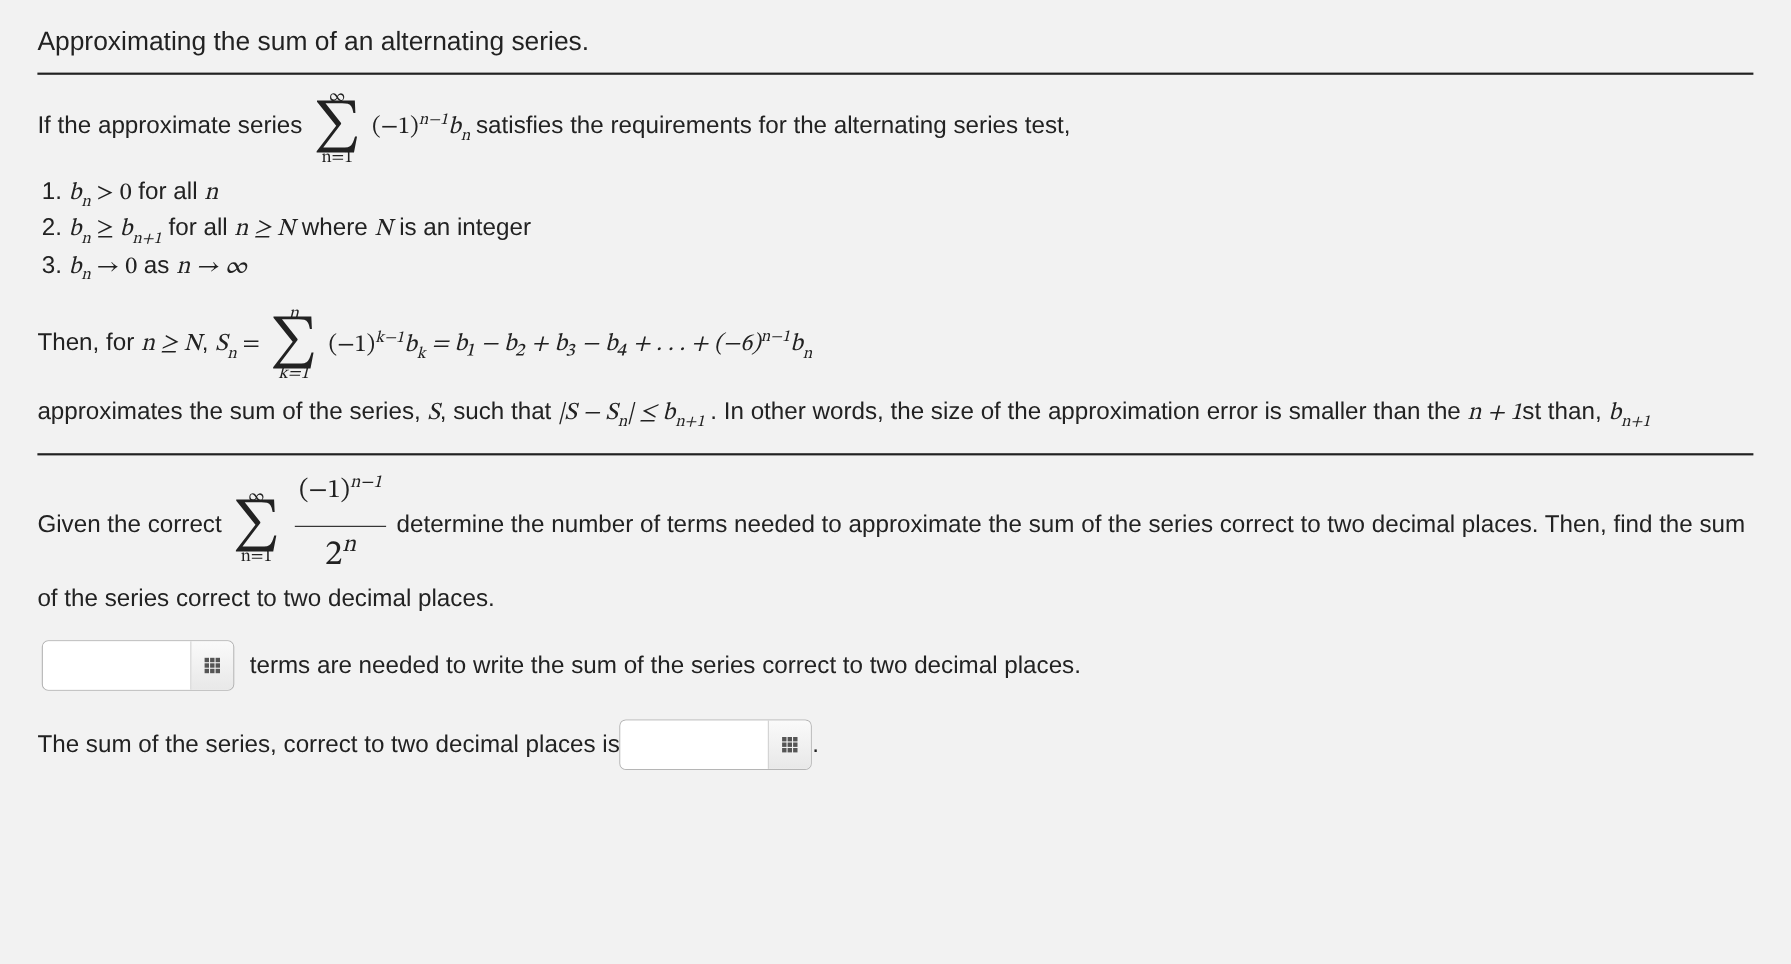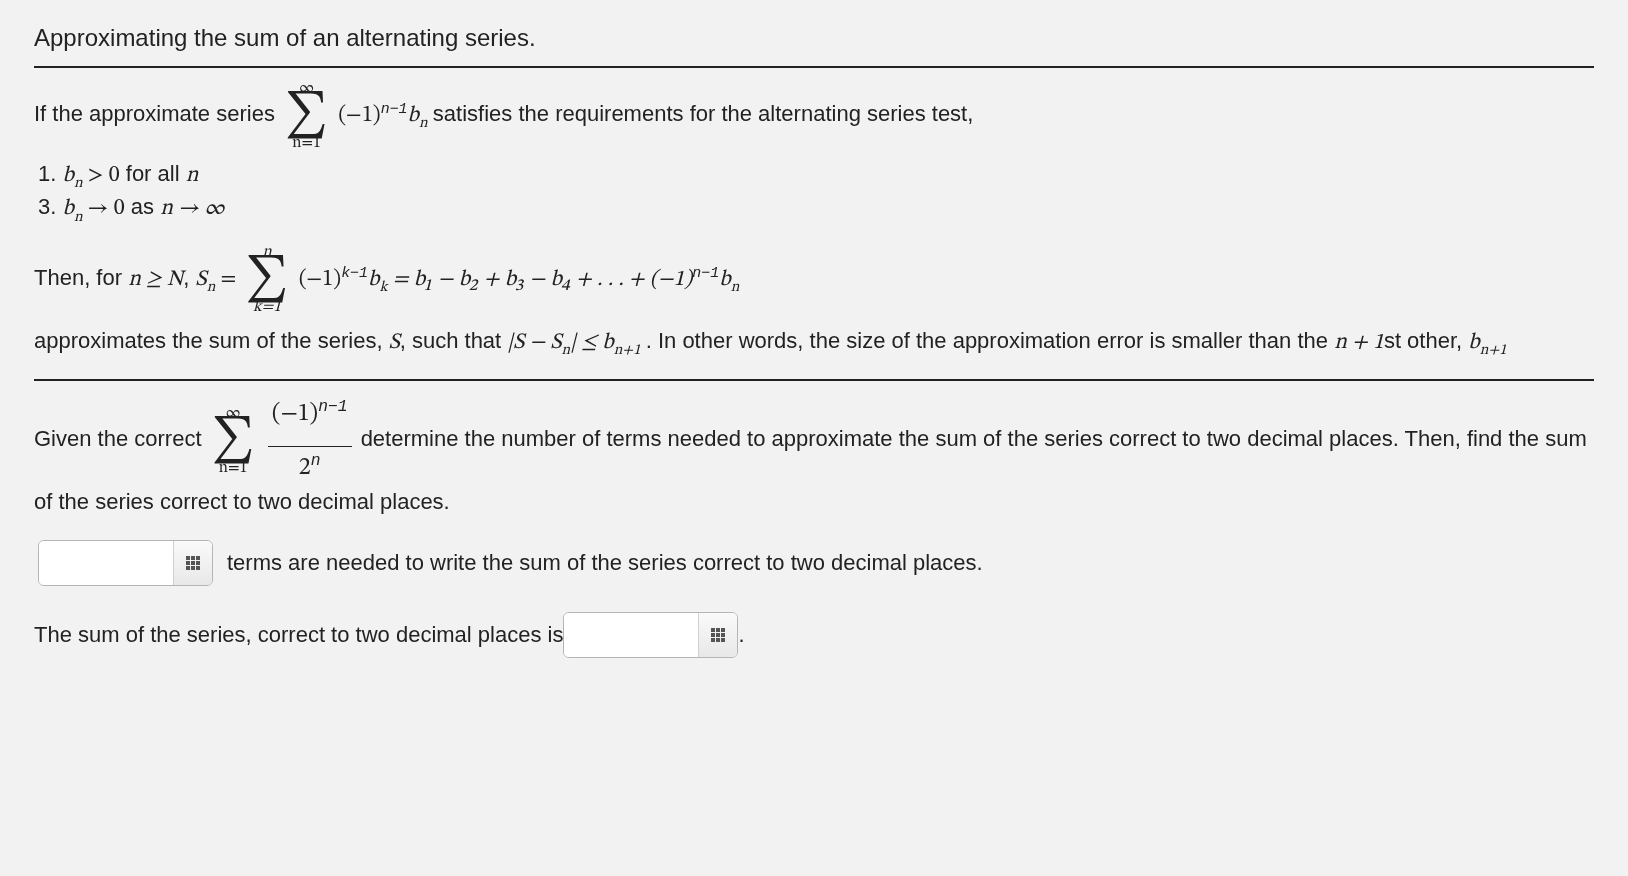--- a/index.html
+++ b/index.html
@@ -54,38 +54,37 @@
   }
   .sub {
     font-size: 0.68em;
     vertical-align: sub;
     position: relative;
     top: 0.05em;
   }
   .sup {
     font-size: 0.68em;
     vertical-align: super;
-    font-family: Liberation Mono, monospace;
   }
   .frac {
     display: inline-block;
     vertical-align: middle;
     text-align: center;
     margin: 0 3px;
   }
   .frac .num {
     display: block;
     border-bottom: 1.6px solid #222;
     padding: 0 4px 14px 4px;
     font-size: 24px;
   }
   .frac .den {
     display: block;
     padding: 2px 4px 0 4px;
-    font-size: 24px;
+    font-size: 32px;
   }
   .conds {
     margin: 6px 0 10px 4px;
   }
   .conds .row {
     margin: 2px 0;
   }
   .answer-row {
     display: flex;
     align-items: center;
@@ -144,44 +143,47 @@
       <span>(−1)</span><span class="sup it">n−1</span><span class="it">b</span><span class="sub it">n</span>
     </span>
     <span> satisfies the requirements for the alternating series test,</span>
   </div>
 
   <div class="conds">
     <div class="row">
       <span>1. </span><span class="math it">b</span><span class="math sub it">n</span><span class="math"> &gt; 0</span><span> for all </span><span class="math it">n</span>
     </div>
     <div class="row">
+      <span>2. </span><span class="math it">b</span><span class="math sub it">n</span><span class="math"> ≥ </span><span class="math it">b</span><span class="math sub it">n+1</span><span> for all </span><span class="math it">n ≥ N</span><span> where </span><span class="math it">N</span><span> is an integer</span>
+    </div>
+    <div class="row">
       <span>3. </span><span class="math it">b</span><span class="math sub it">n</span><span class="math"> → 0</span><span> as </span><span class="math it">n → ∞</span>
     </div>
   </div>
 
   <div class="para" style="margin-top:18px;">
     <span>Then, for </span><span class="math it">n ≥ N</span><span>, </span>
     <span class="math it">S</span><span class="math sub it">n</span><span class="math"> = </span>
     <span class="math big-sum">
       <span class="top it">n</span>
       <span class="sym">∑</span>
       <span class="bot it">k=1</span>
     </span>
     <span class="math">
       <span>(−1)</span><span class="sup it">k−1</span><span class="it">b</span><span class="sub it">k</span>
     </span>
-    <span class="math it"> = b₁ − b₂ + b₃ − b₄ + . . . + (−1)</span><span class="math sup it">n−1</span><span class="math it">b</span><span class="math sub it">n</span>
+    <span class="math it"> = b₁ − b₂ + b₃ − b₄ + . . . + (−6)</span><span class="math sup it">n−1</span><span class="math it">b</span><span class="math sub it">n</span>
   </div>
 
   <div class="para">
     <span>approximates the sum of the series, </span><span class="math it">S</span><span>, such that </span>
     <span class="math">
       <span class="it">|S − S</span><span class="sub it">n</span><span class="it">| ≤ b</span><span class="sub it">n+1</span>
     </span>
-    <span>. In other words, the size of the approximation error is smaller than the </span><span class="math it">n + 1</span><span>st other, </span><span class="math it">b</span><span class="math sub it">n+1</span>
+    <span>. In other words, the size of the approximation error is smaller than the </span><span class="math it">n + 1</span><span>st than, </span><span class="math it">b</span><span class="math sub it">n+1</span>
   </div>
 
   <hr class="rule" style="margin-top:18px;">
 
   <div class="para" style="margin-top:14px;">
     <span>Given the correct </span>
     <span class="math big-sum">
       <span class="top">∞</span>
       <span class="sym">∑</span>
       <span class="bot">n=1</span>

